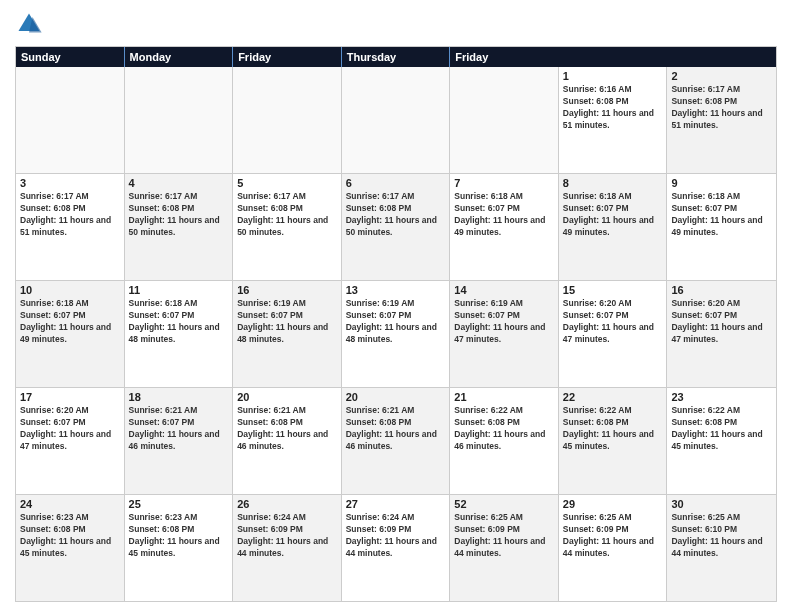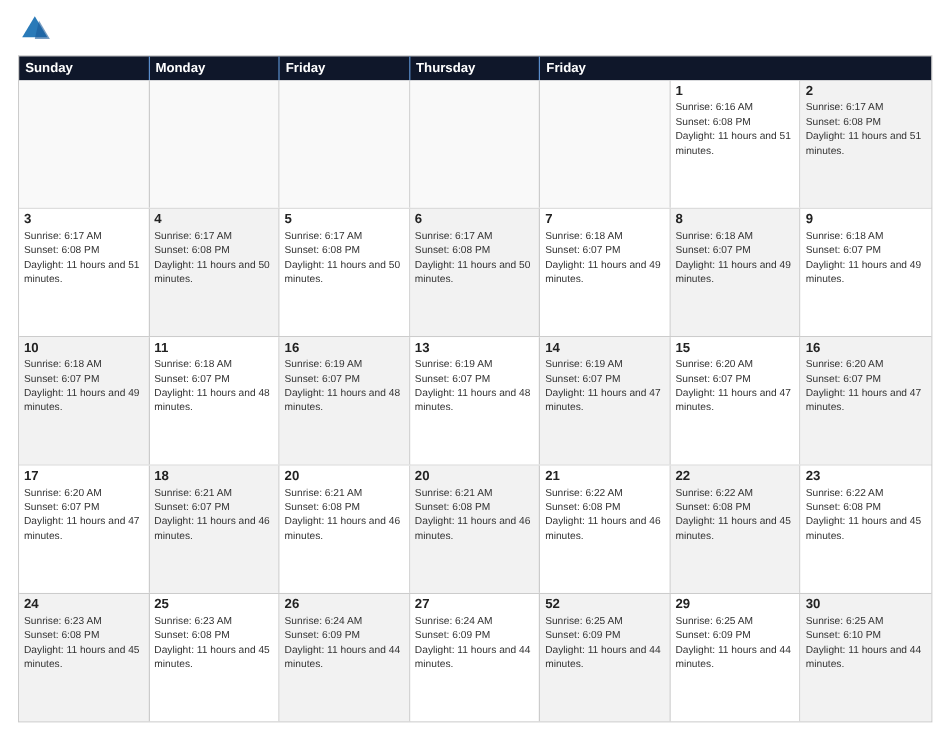--- a/index.html
+++ b/index.html
@@ -99,20 +99,21 @@
       font-size: 11px;
       font-weight: bold;
       color: #222;
       display: block;
       margin-bottom: 2px;
     }
     .cell-text {
       font-size: 8.5px;
       line-height: 1.4;
       color: #333;
+      font-weight: bold;
     }
   </style>
 </head>
 <body>
 
 <div class="page">
   <div class="header">
     <div class="logo">
       <svg class="logo-icon" viewBox="0 0 40 40">
         <polygon points="20,5 35,30 5,30" fill="#2a7ab8"></polygon>

